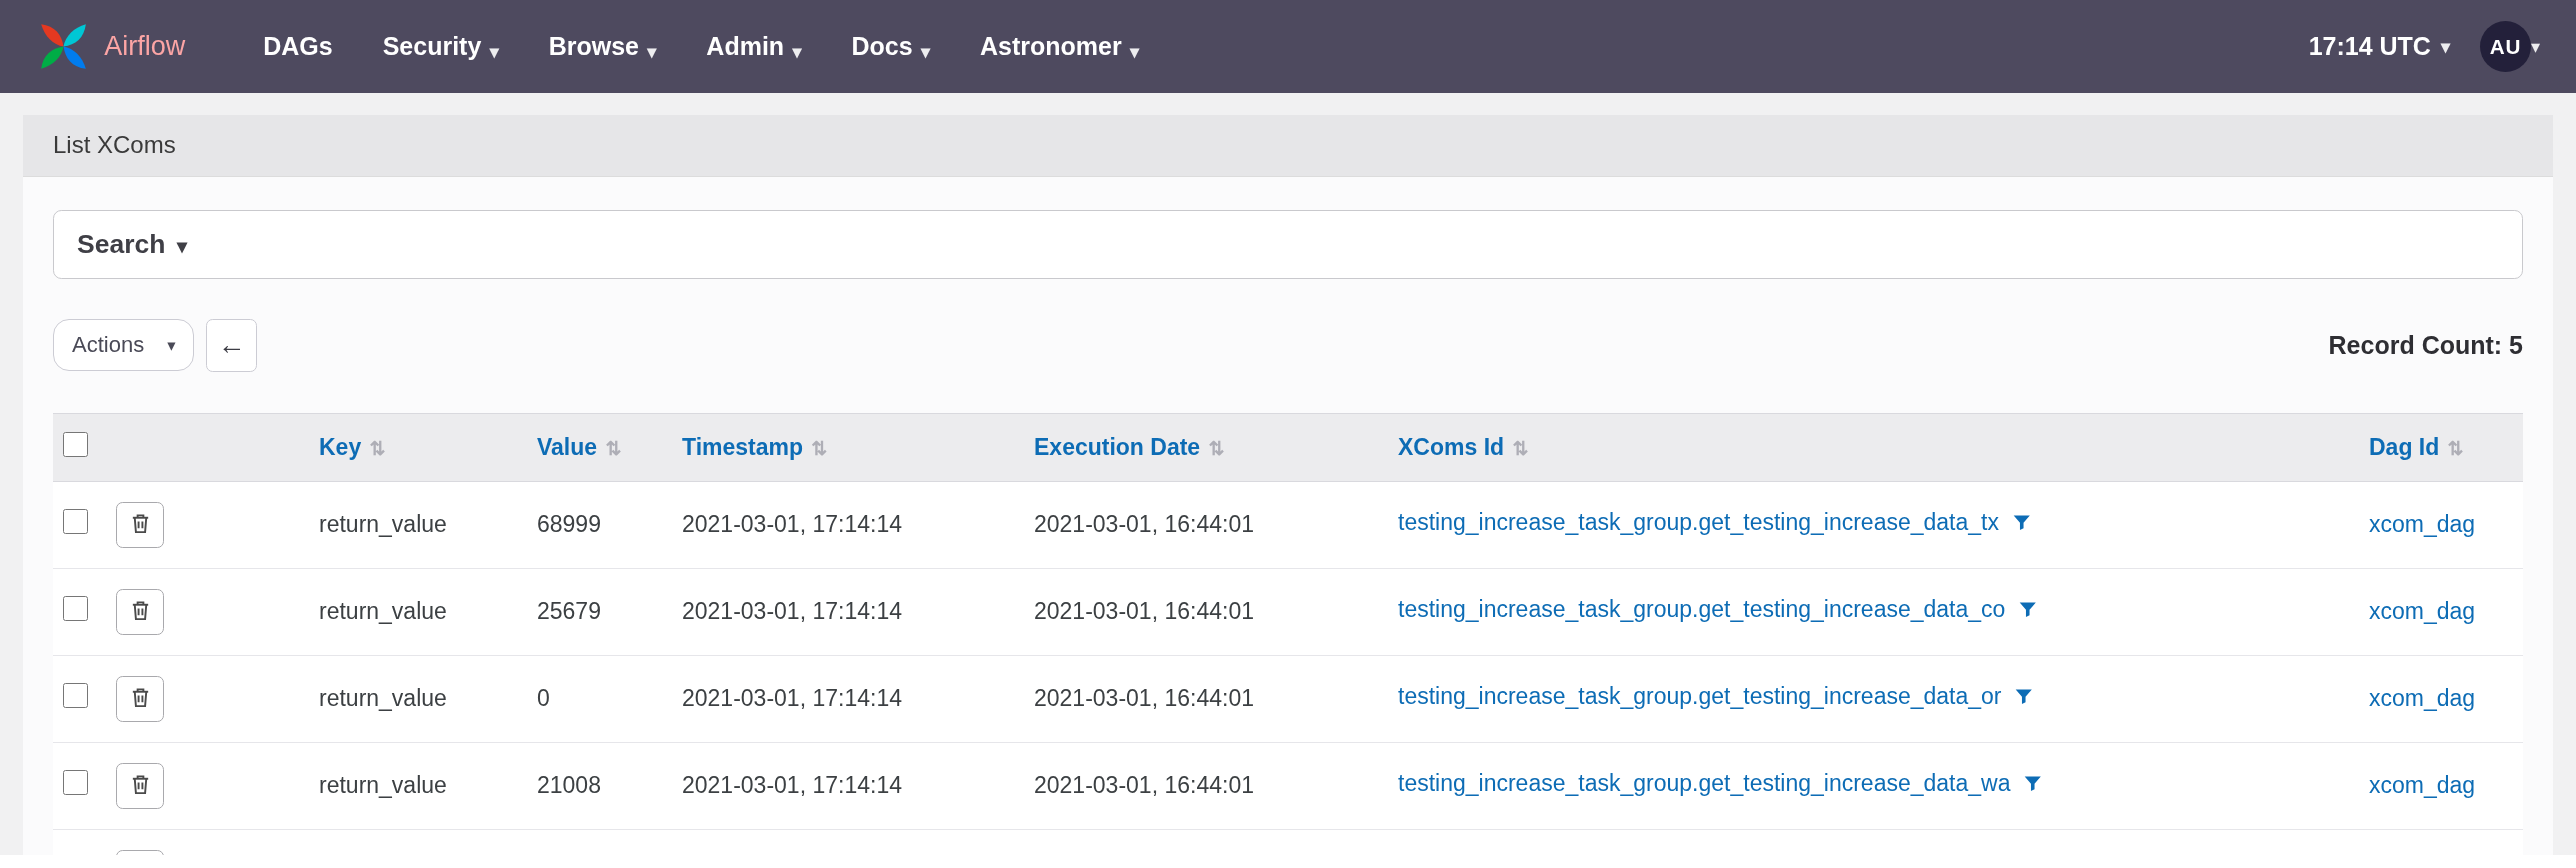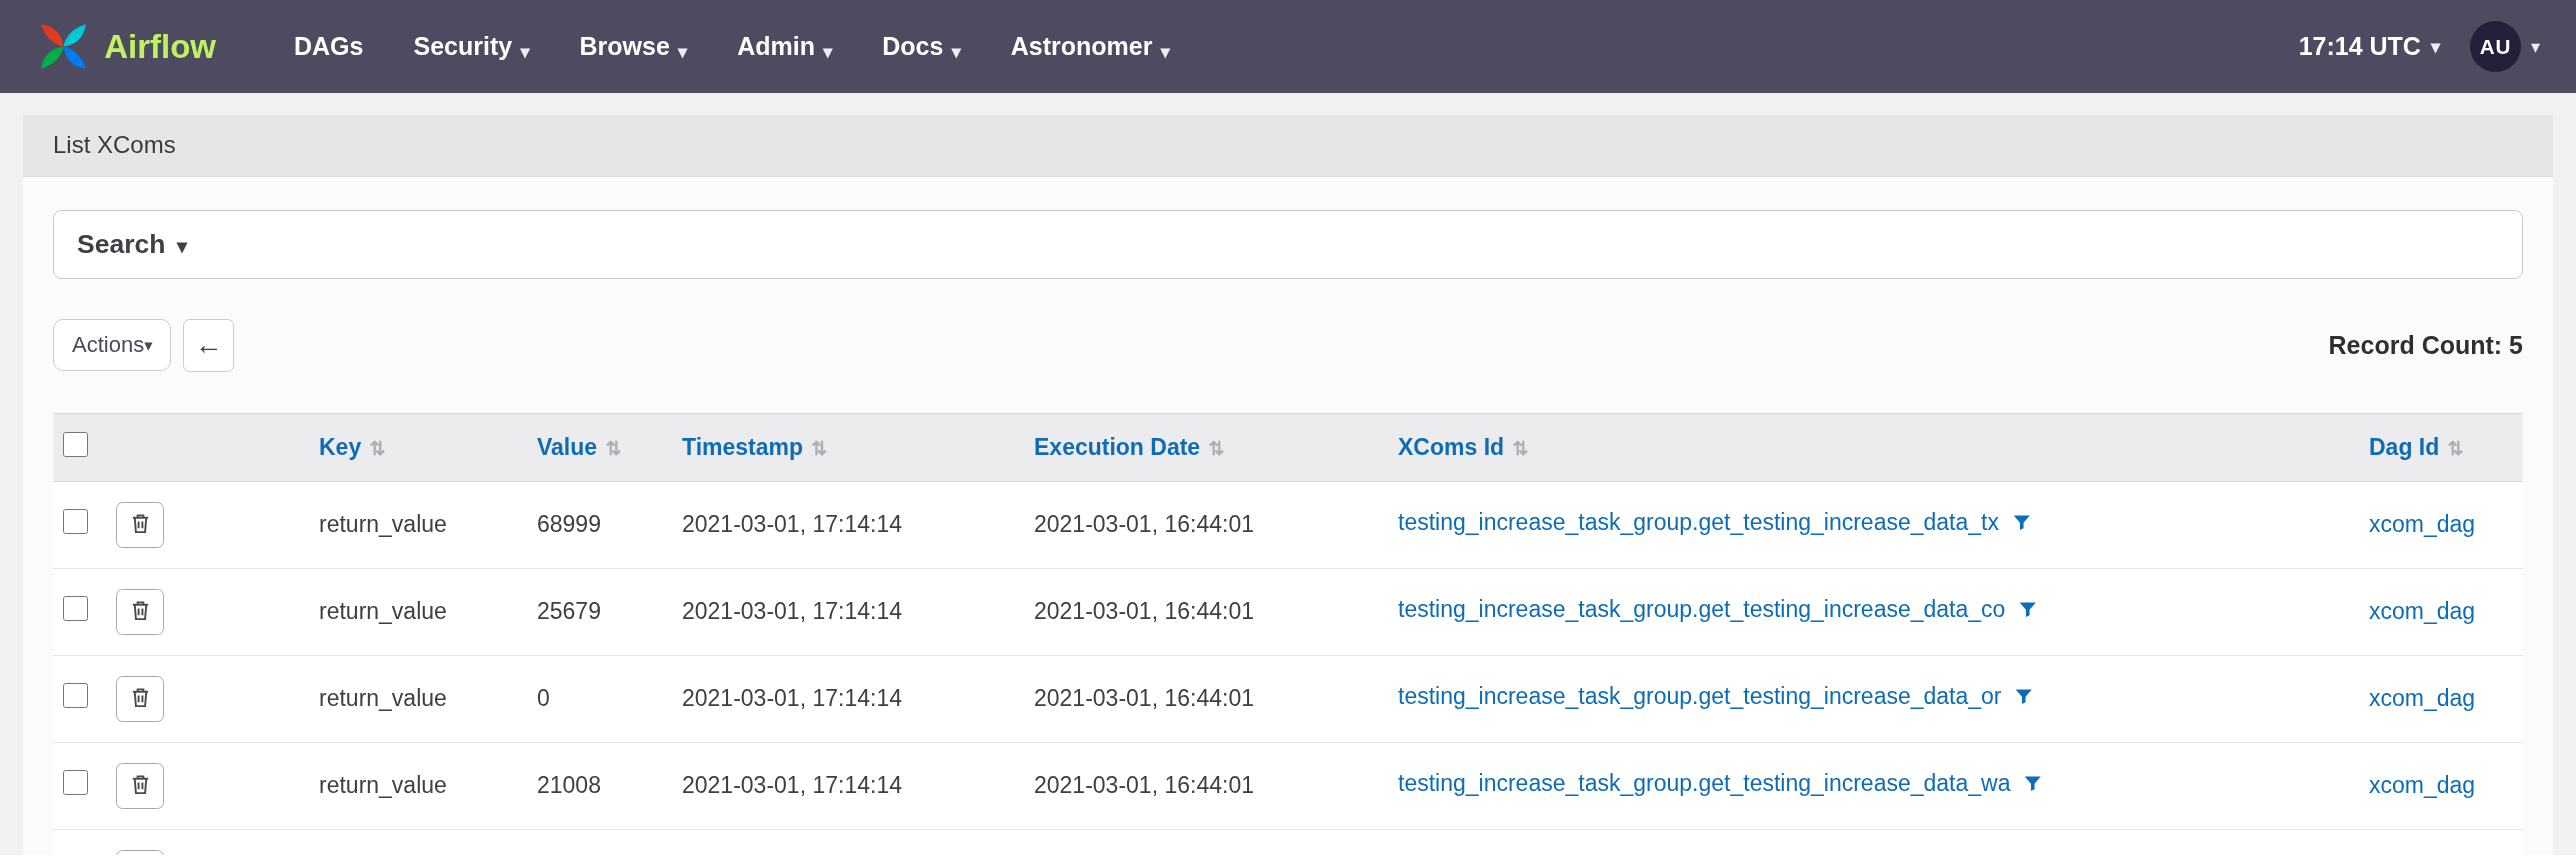--- a/index.html
+++ b/index.html
@@ -12,32 +12,32 @@
   }
 
   
   .navbar {
     height: 93px; background: #4e4a5f;
     display: flex; align-items: center;
     padding: 0 36px;
   }
   .brand { display: flex; align-items: center; gap: 13.2px; }
   .logo svg { width: 55px; height: 55px; display: block; }
-  .brand-name { color: #bef264; font-size: 33px; font-weight: 700; }
+  .brand-name { color: #fca5a5; font-size: 27px; font-weight: 400; }
   .nav-menu { display: flex; align-items: center; margin-left: 53px; }
   .nav-item {
     display: flex; align-items: flex-end; gap: 8.3px;
     padding: 0 25px; color: #ffffff; font-size: 25px; font-weight: 600;
     text-decoration: none; cursor: pointer;
   }
   .caret { font-size: 18px; line-height: 1; }
   .nav-item .caret, .clock .caret, .user .caret { color: rgba(255,255,255,0.9); }
   .nav-right { margin-left: auto; display: flex; align-items: center; gap: 30px; }
   .clock { display: flex; align-items: center; gap: 10px; color: #fff; font-size: 25px; font-weight: 700; cursor: pointer; }
-  .user { display: flex; align-items: center; gap: 10px; cursor: pointer; }
+  .user { display: flex; align-items: center; cursor: pointer; }
   .avatar {
     width: 51px; height: 51px; border-radius: 50%;
     background: #23203a; color: #fff; font-size: 20.7px; font-weight: 700;
     display: flex; align-items: center; justify-content: center; letter-spacing: 0.8px;
   }
 
   
   .content { padding: 21.5px 23px 0; }
   .panel-header {
     background: #e6e6e8; border-bottom: 0.8px solid #dcdcdc;
@@ -47,22 +47,22 @@
 
   .search-box {
     display: flex; align-items: center; gap: 11.6px;
     border: 1.7px solid #c9c9cd; border-radius: 8.3px; background: #fff;
     padding: 18px 23px; font-size: 26.5px; font-weight: 600; color: #3f3f46; cursor: pointer;
   }
   .search-box .caret { color: #3f3f46; font-size: 20px; margin-top: 3.3px; }
 
   .toolbar { margin-top: 40px; display: flex; align-items: center; gap: 11.6px; }
   .btn-actions {
-    display: flex; align-items: center; gap: 0;
-    background: #fff; border: 1.7px solid #ccccd4; border-radius: 10px;
+    display: flex; align-items: center; gap: 23px;
+    background: #fff; border: 1.7px solid #ccccd4; border-radius: 16px;
     padding: 11.6px 18px; font-size: 22px; font-weight: 500; color: #4a4a57;
     font-family: inherit; cursor: pointer;
   }
   .btn-actions .caret { font-size: 16.5px; color: #4a4a57; }
   .btn-back {
     background: #fff; border: 1.7px solid #ccccd4; border-radius: 6.6px;
     width: 51px; height: 53px; font-size: 28px; color: #3c3c44;
     display: flex; align-items: center; justify-content: center;
     font-family: inherit; cursor: pointer;
   }

